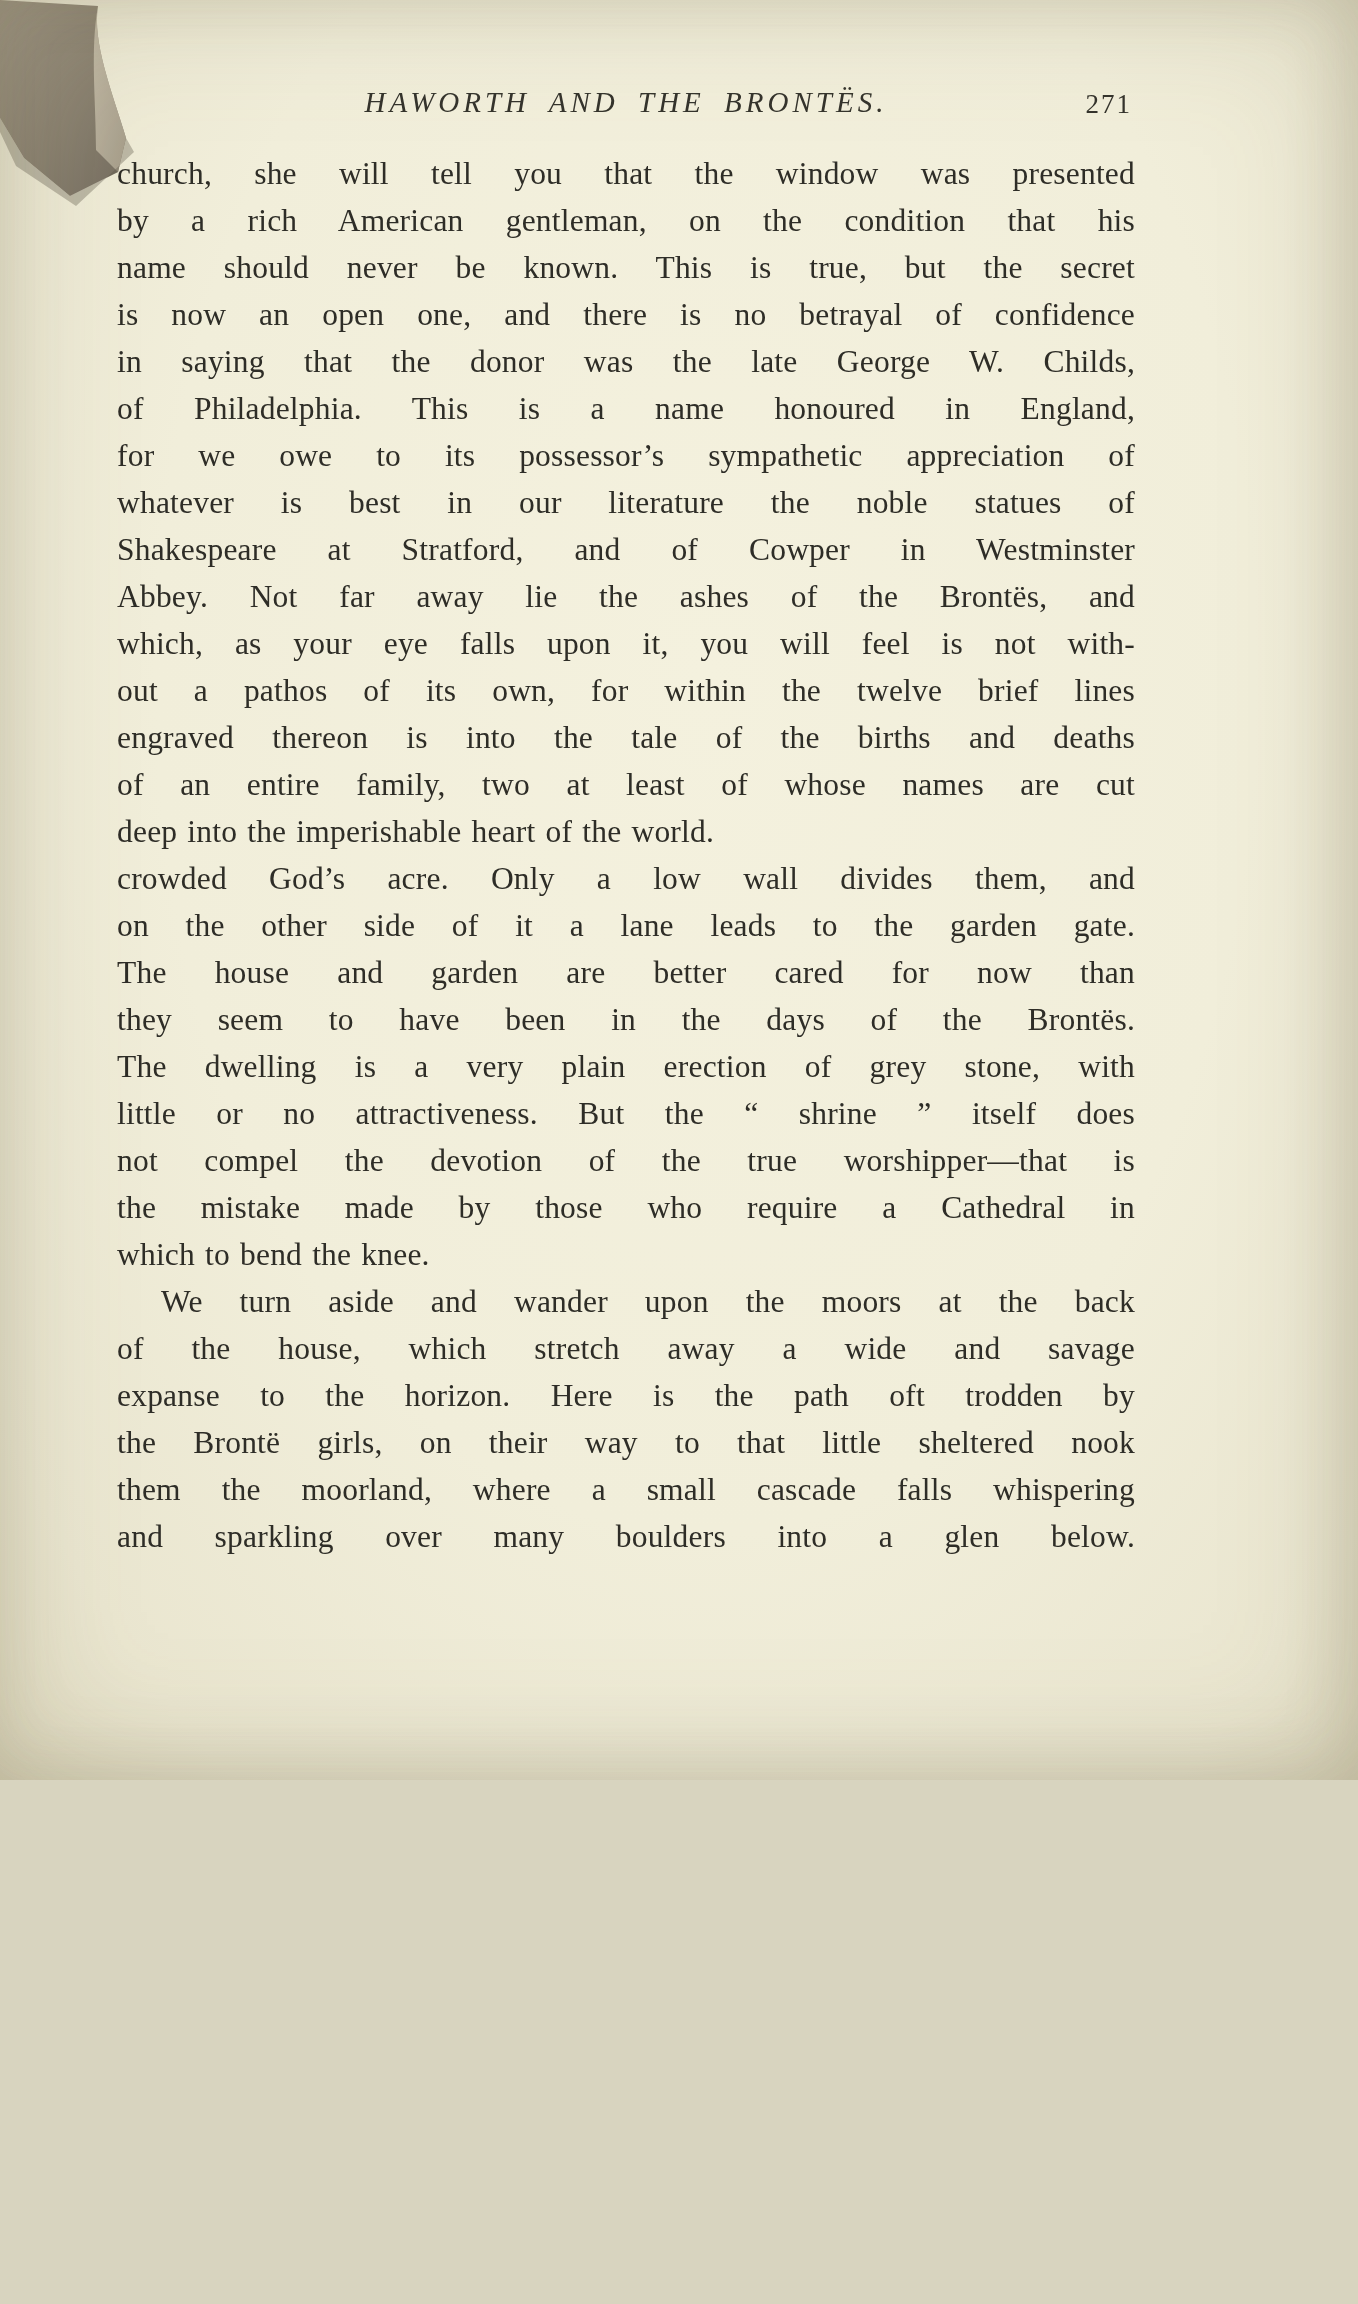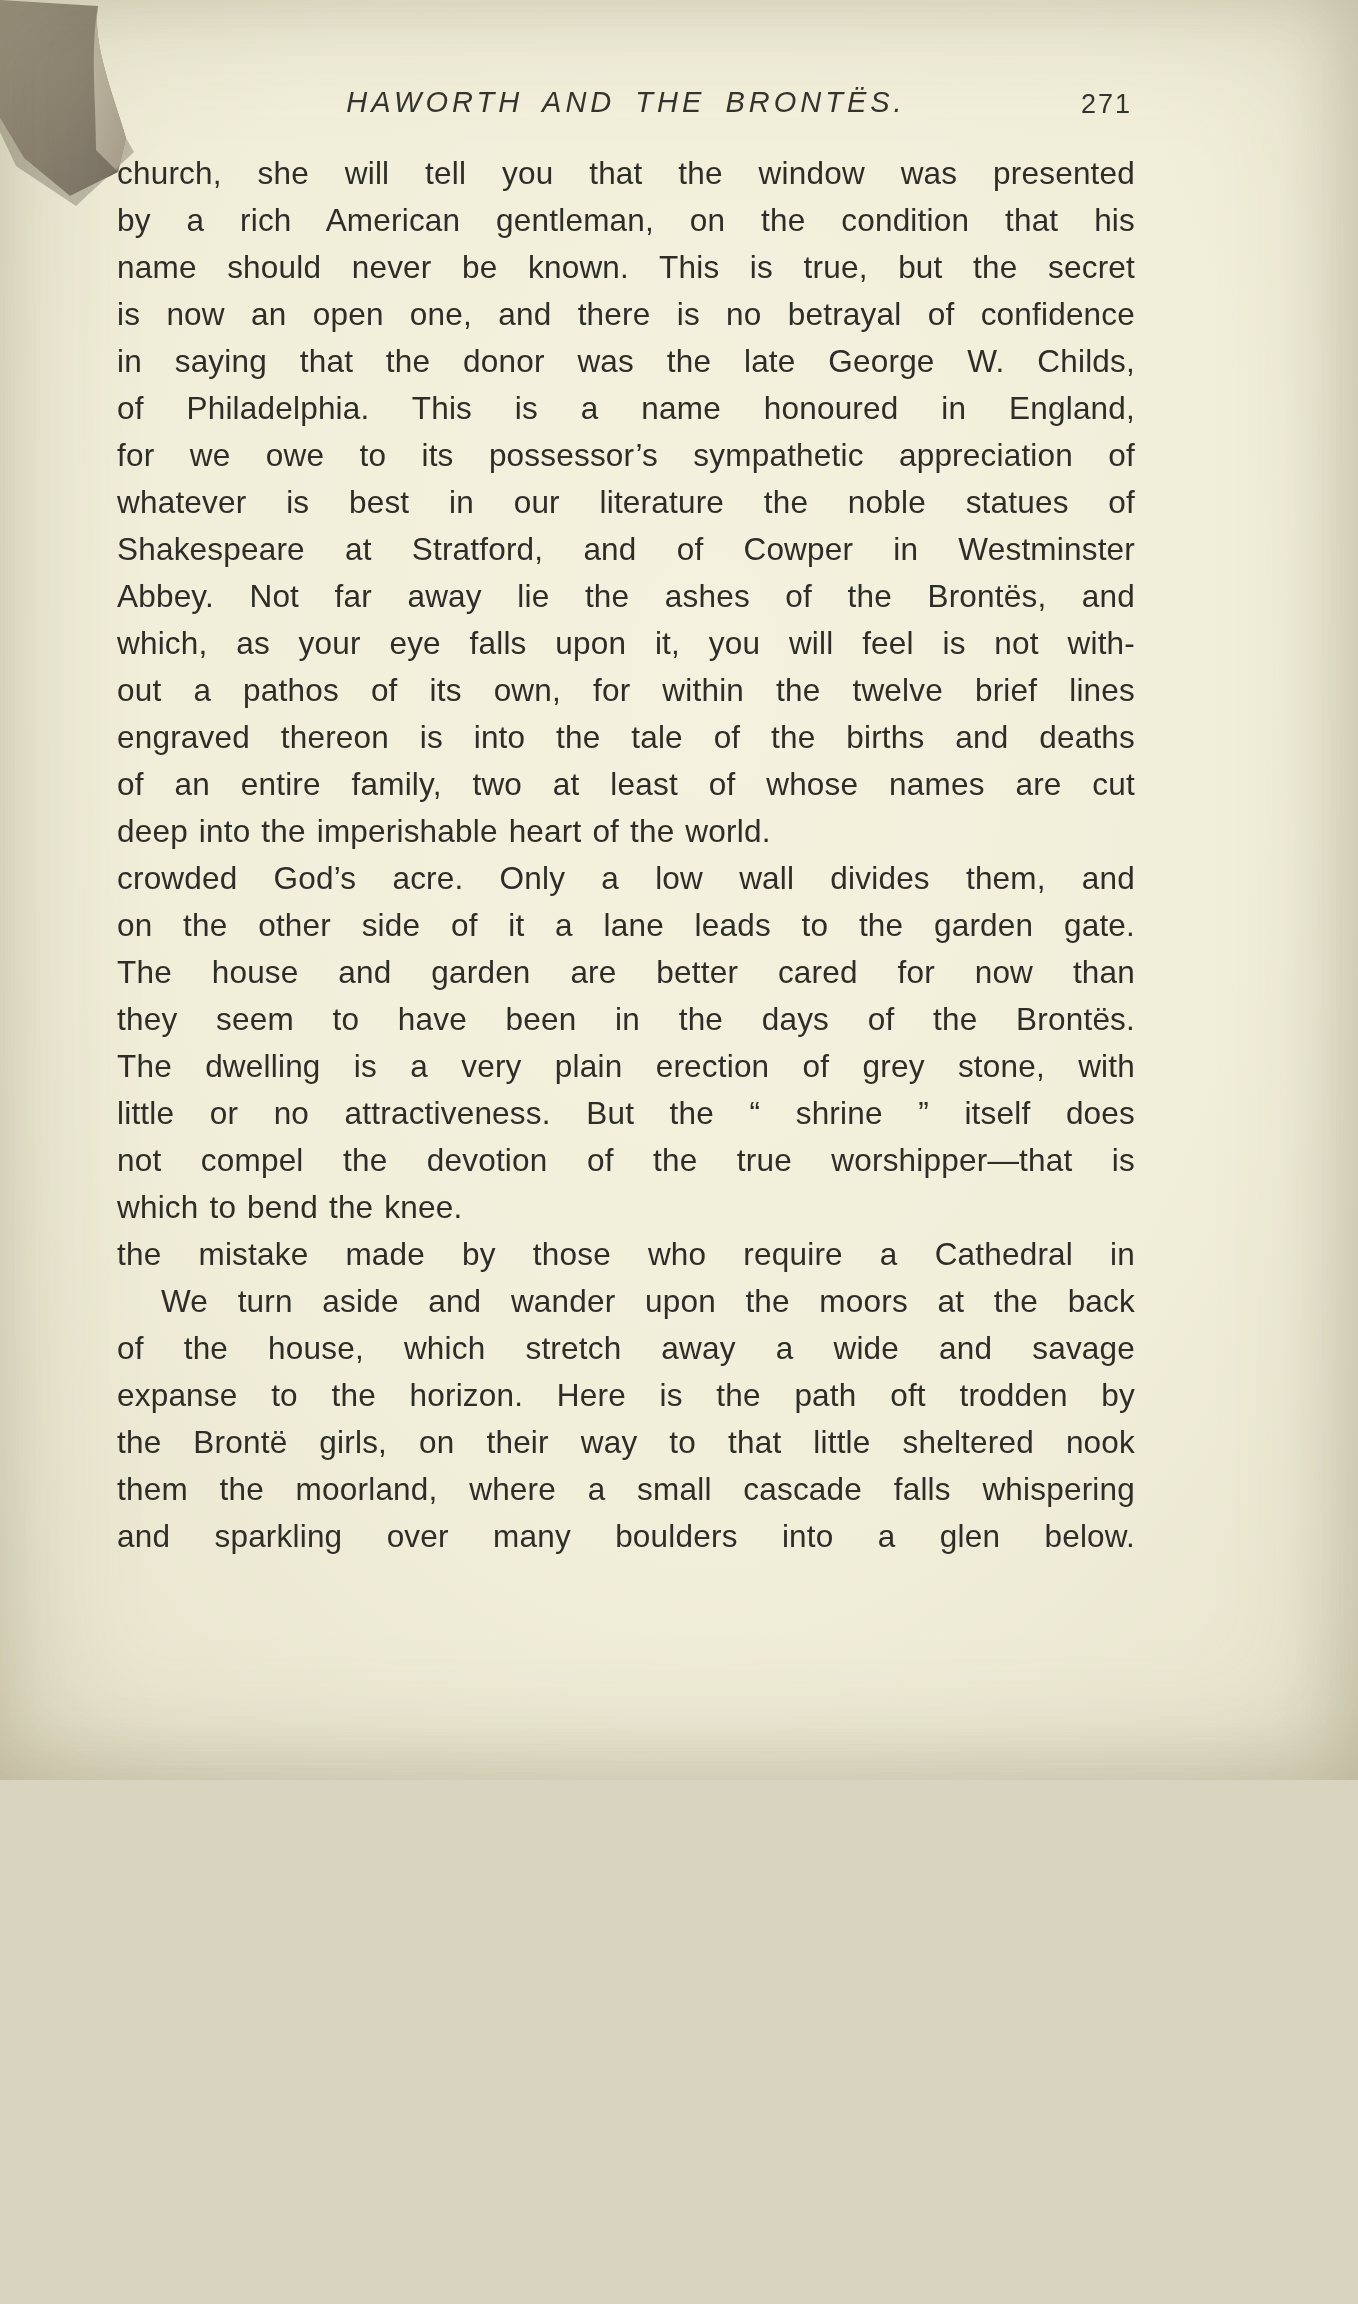--- a/index.html
+++ b/index.html
@@ -7,21 +7,21 @@
     padding: 0;
     background: #d8d4bf;
   }
   .page {
     position: relative;
     width: 1358px;
     height: 1780px;
     overflow: hidden;
     background:
       radial-gradient(ellipse at 52% 38%, #f4f1de 0%, #f1eeda 55%, #eae6d0 85%, #e2ddc4 100%);
-    font-family: Liberation Sans, sans-serif;
+    font-family: Liberation Serif, serif;
     color: #2e2d27;
   }
   
   .page::after {
     content: "";
     position: absolute;
     inset: 0;
     pointer-events: none;
     box-shadow:
       inset 0 0 140px rgba(122, 112, 82, 0.22),
@@ -133,22 +133,22 @@
         <div class="line last">deep into the imperishable heart of the world.</div>
       </div>
       <div class="paragraph">
         <div class="line">crowded God’s acre.  Only a low wall divides them, and</div>
         <div class="line">on the other side of it a lane leads to the garden gate.</div>
         <div class="line">The house and garden are better cared for now than</div>
         <div class="line">they seem to have been in the days of the Brontës.</div>
         <div class="line">The dwelling is a very plain erection of grey stone, with</div>
         <div class="line">little or no attractiveness.  But the “ shrine ” itself does</div>
         <div class="line">not compel the devotion of the true worshipper—that is</div>
+        <div class="line">the mistake made by those who require a Cathedral in</div>
         <div class="line last">which to bend the knee.</div>
-        <div class="line">the mistake made by those who require a Cathedral in</div>
       </div>
       <div class="paragraph">
         <div class="line indent">We turn aside and wander upon the moors at the back</div>
         <div class="line">of the house, which stretch away a wide and savage</div>
         <div class="line">expanse to the horizon.  Here is the path oft trodden by</div>
         <div class="line">the Brontë girls, on their way to that little sheltered nook</div>
         <div class="line">them the moorland, where a small cascade falls whispering</div>
         <div class="line">and sparkling over many boulders into a glen below.</div>
       </div>
     </div>

